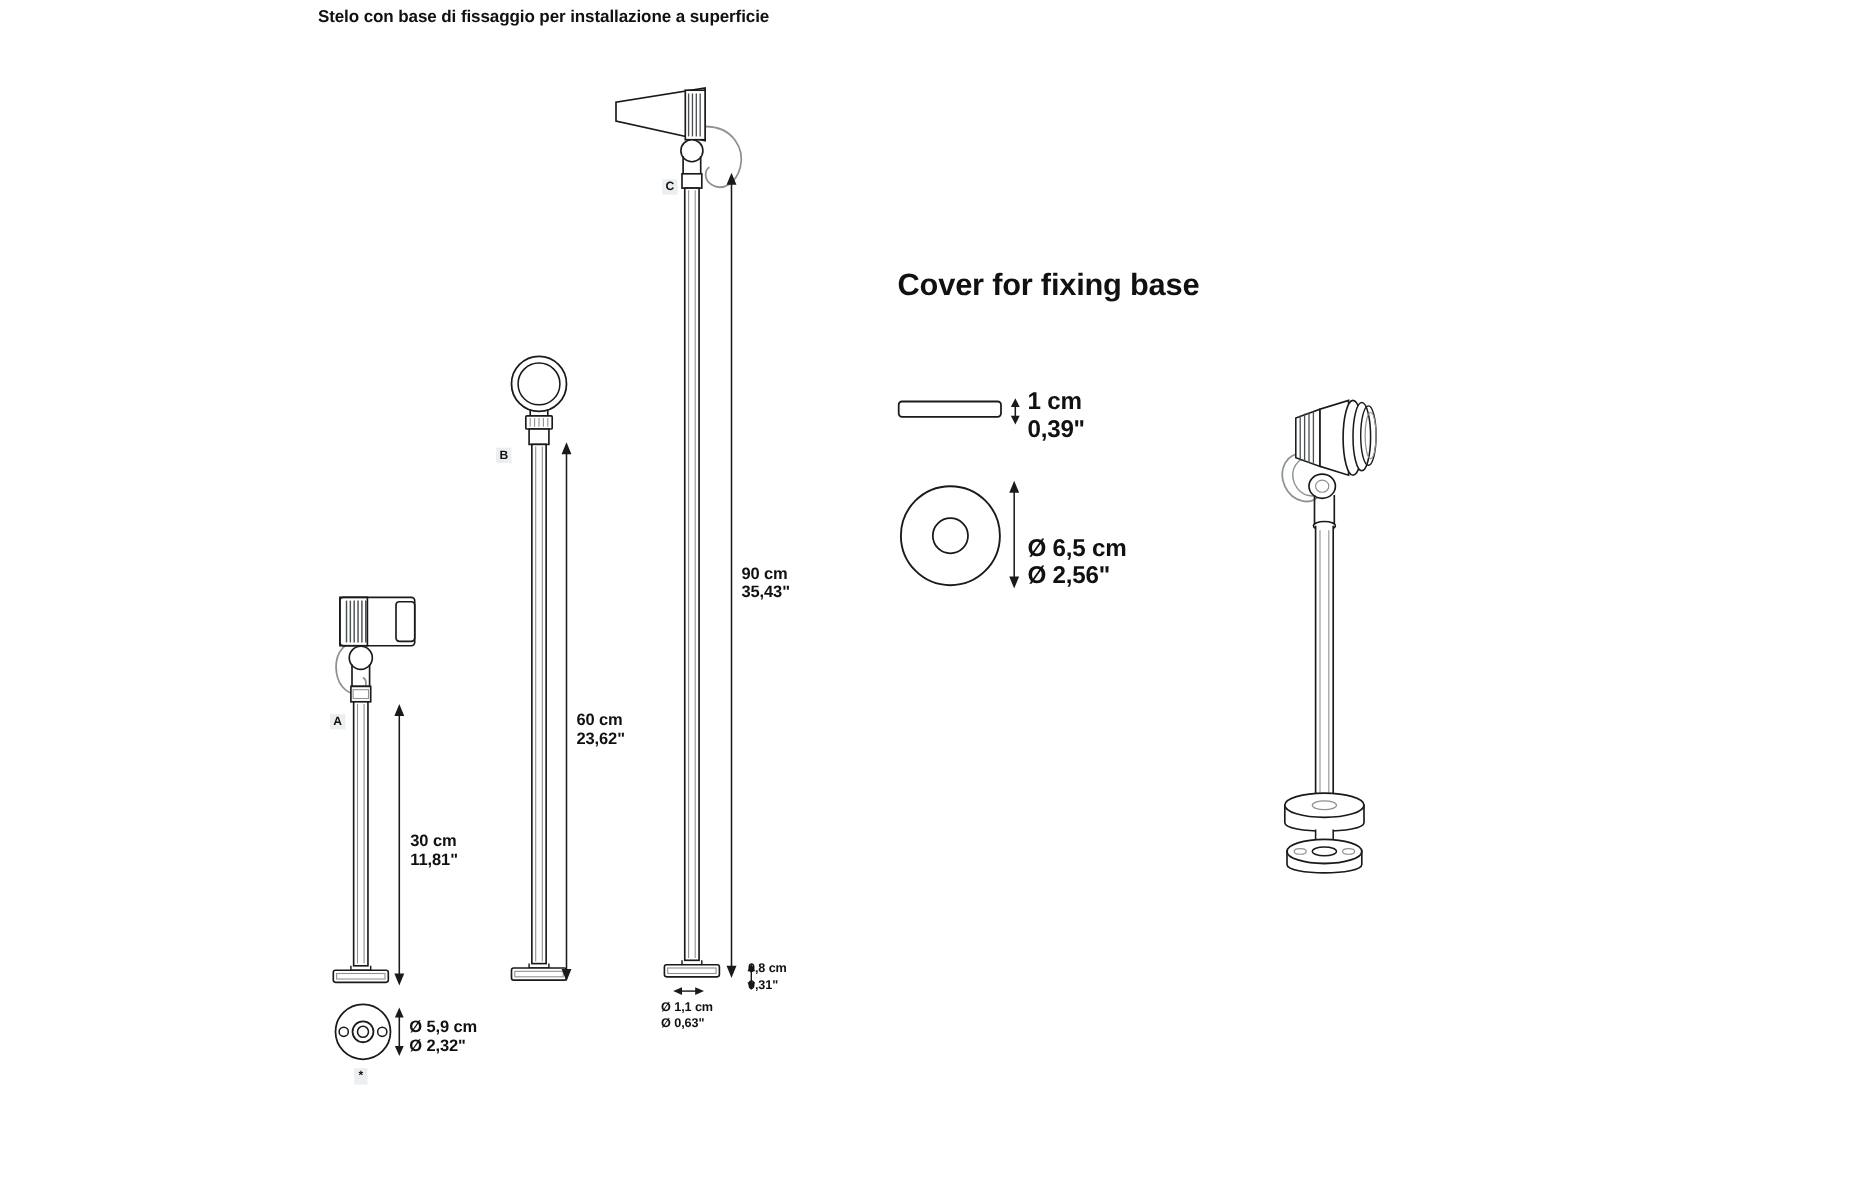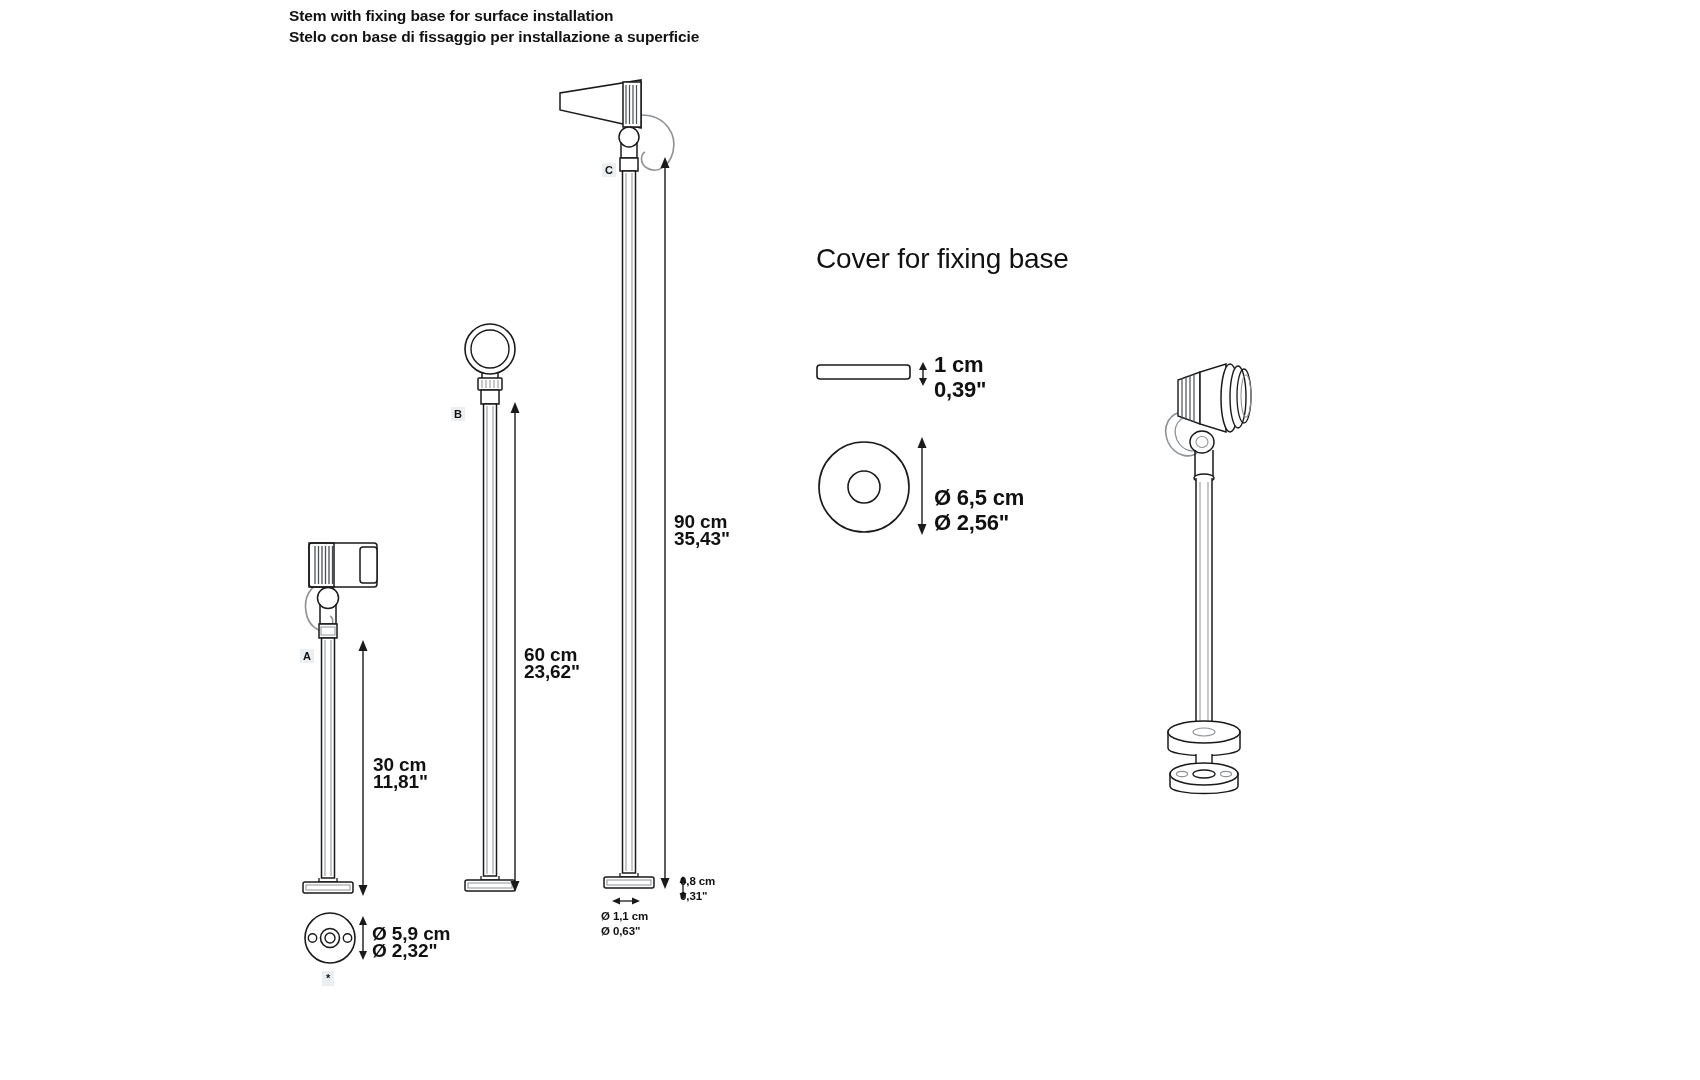--- a/index.html
+++ b/index.html
@@ -12,27 +12,27 @@
   .abs{position:absolute;}
 
   
   .title-block{
     left:289px;top:6px;width:420px;
     font-size:15.5px;font-weight:bold;line-height:20.5px;
     letter-spacing:-0.1px;color:#111;
   }
   .cover-heading{
     left:816px;top:240px;width:560px;
-    font-size:28px;font-weight:400;line-height:37px;
+    font-size:28px;font-weight:700;line-height:37px;
     letter-spacing:-0.2px;color:#111;
   }
 
   
   .dim{
-    font-size:19px;font-weight:bold;line-height:17px;
+    font-size:15px;font-weight:bold;line-height:17px;
     letter-spacing:-0.1px;color:#111;white-space:nowrap;
   }
   .dim-big{
     font-size:22px;font-weight:bold;line-height:25px;
     letter-spacing:-0.2px;color:#111;white-space:nowrap;
   }
   .dim-small{
     font-size:11.5px;font-weight:bold;line-height:14.5px;
     letter-spacing:-0.1px;color:#111;white-space:nowrap;
   }
@@ -49,21 +49,20 @@
 
   svg{display:block;overflow:visible;}
   .ln{stroke:#1a1a1a;fill:none;}
   .ln-lt{stroke:#8d9296;fill:none;}
   .fill-w{fill:#ffffff;}
 </style>
 </head>
 <body>
 
 <div class="abs title-block">
-  <div>Stem with fixing base for surface installation</div>
   <div>Stelo con base di fissaggio per installazione a superficie</div>
 </div>
 
 <div class="abs" style="left:282px;top:520px;">
   <svg width="120" height="385" viewBox="0 0 120 385">
 
     <path class="ln-lt" d="M45 63 C26 63 22 80 24 92 C26 105 36 113 45 110 C52 107 52 98 48 96" stroke-width="1.6" fill="none"></path>
 
     <g>
       <rect class="fill-w ln" x="27" y="23" width="68" height="44" rx="3" stroke-width="1.5"></rect>

